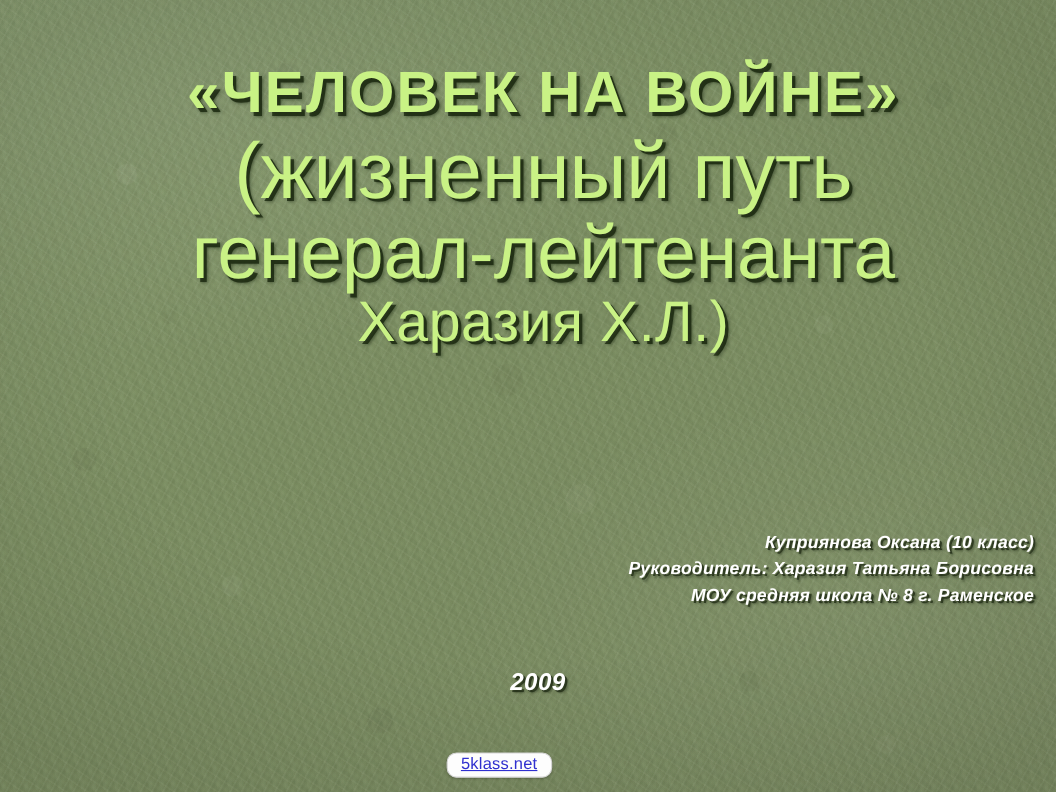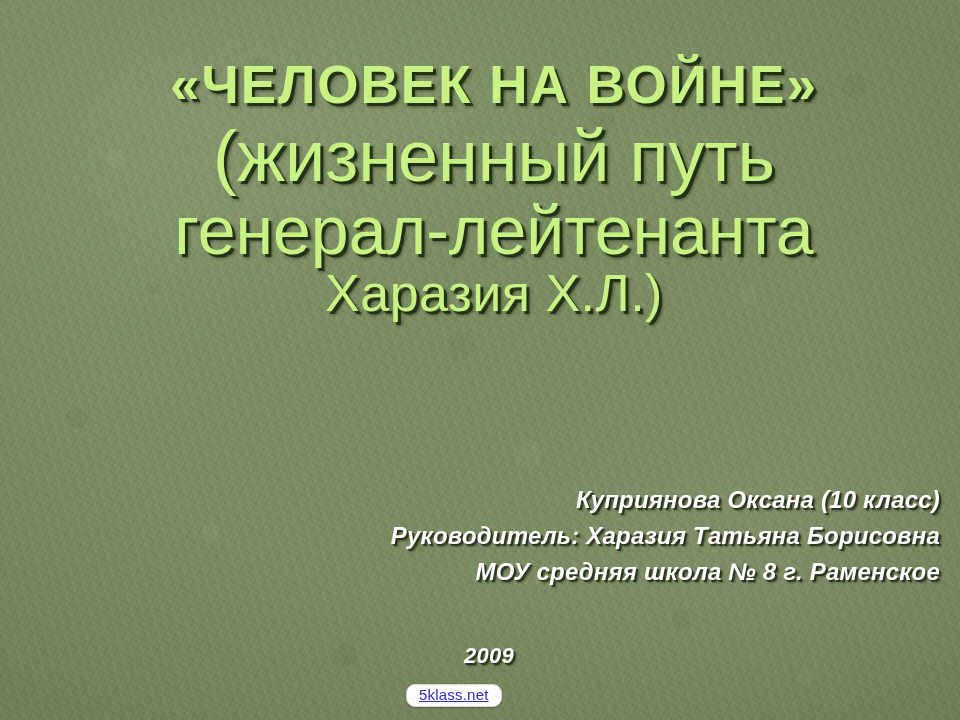--- a/index.html
+++ b/index.html
@@ -129,21 +129,21 @@
     position: absolute;
     right: 20px;
     top: 482px;
     text-align: right;
     width: 700px;
   }
 
   .credit-line {
     display: block;
     color: #ffffff;
-    font-size: 24px;
+    font-size: 16px;
     font-weight: bold;
     font-style: italic;
     line-height: 1.50;
     letter-spacing: 0.2px;
     text-shadow:
       2px 2px 0 rgba(24,36,14,0.70),
       3px 3px 2px rgba(18,28,10,0.40);
     white-space: nowrap;
   }
 
@@ -156,21 +156,21 @@
     letter-spacing: 0.3px;
     text-shadow:
       2px 2px 0 rgba(24,36,14,0.70),
       3px 3px 2px rgba(18,28,10,0.40);
   }
 
   .year-wrap {
     position: absolute;
     left: 0;
     right: 0;
-    top: 643px;
+    top: 607px;
     text-align: center;
     padding-right: 10px;
   }
 
   
   .watermark {
     position: absolute;
     left: 406px;
     top: 684px;
     display: inline-block;

